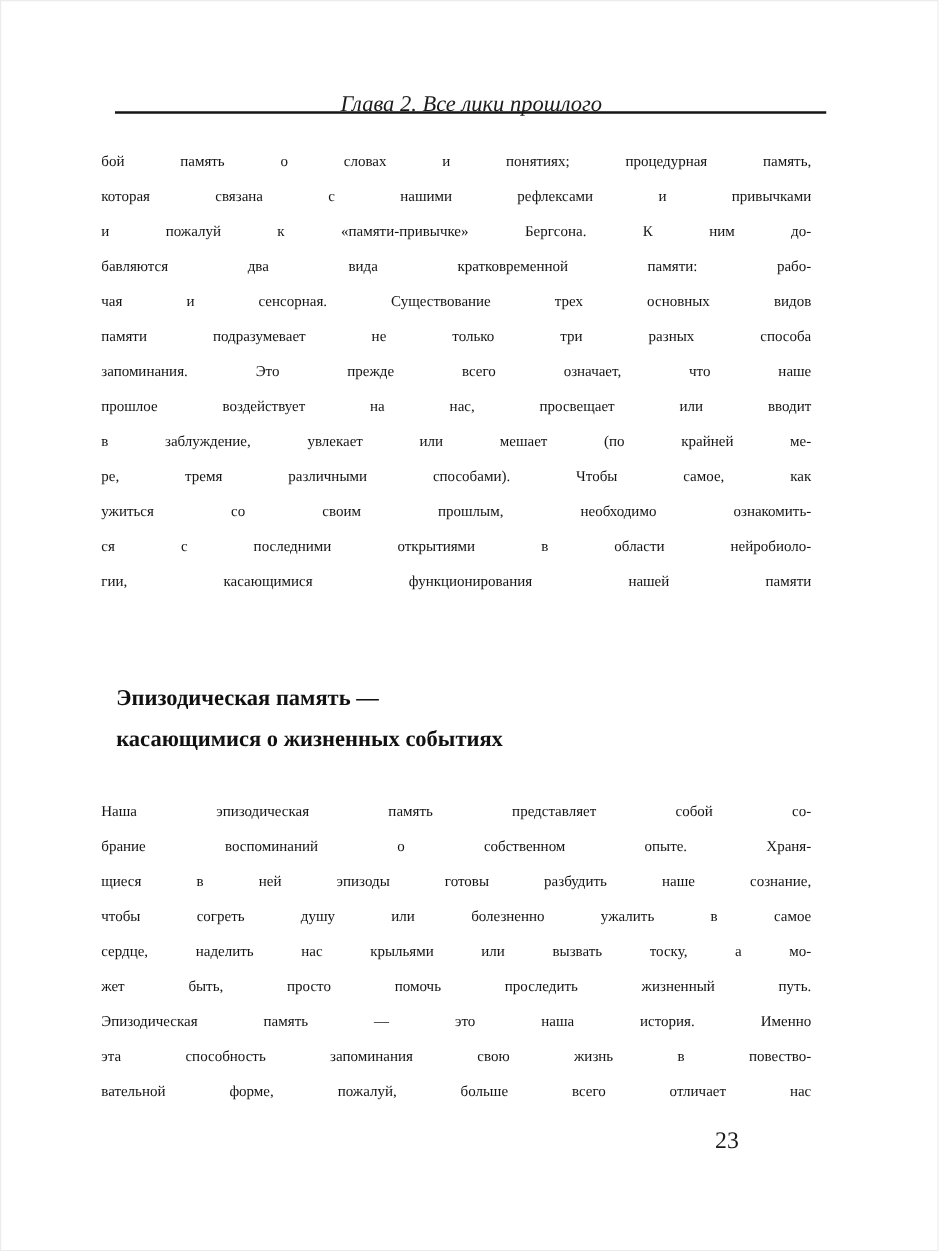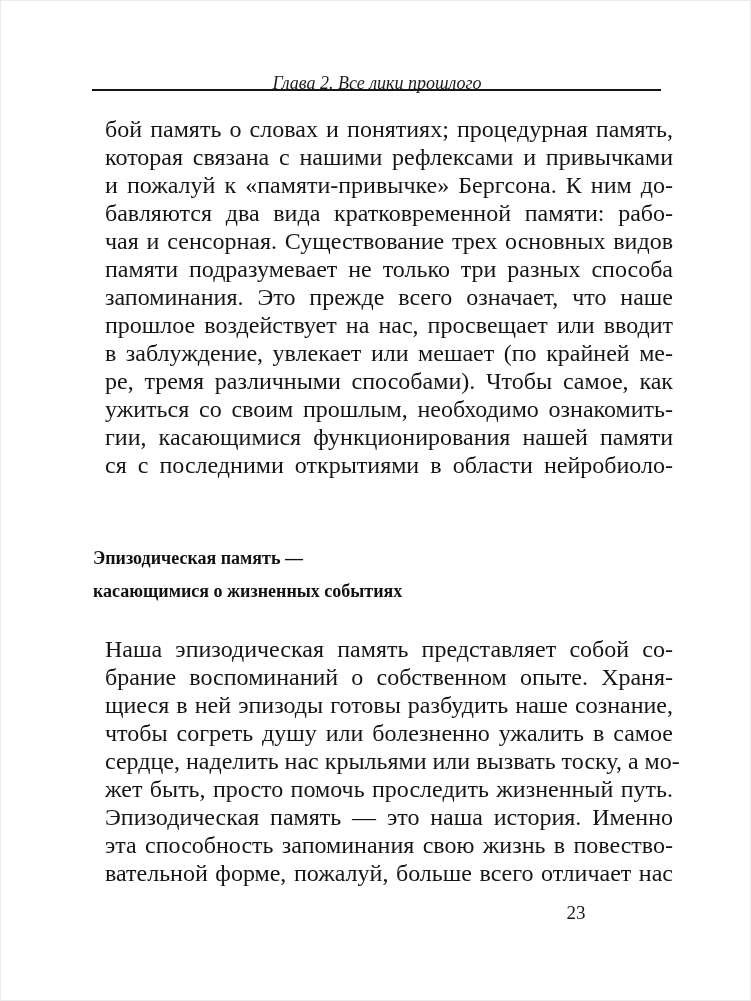--- a/index.html
+++ b/index.html
@@ -33,23 +33,23 @@
   .header-rule {
     position: absolute;
     left: 91px;
     top: 88px;
     width: 569px;
     height: 2px;
     background: #161616;
   }
   .para {
     position: absolute;
-    left: 104px;
+    left: 80px;
     width: 568px;
-    font-size: 24px;
+    font-size: 12px;
     line-height: 28px;
   }
   .para .line {
     text-align: justify;
     text-align-last: justify;
     white-space: nowrap;
   }
   .para .line.no-justify {
     text-align-last: left;
   }
@@ -66,21 +66,21 @@
     color: #111111;
   }
   .section-heading .line {
     text-align: left;
   }
   .page-number {
     position: absolute;
     left: 560px;
     top: 901px;
     width: 30px;
-    text-align: center;
+    text-align: right;
     font-size: 19px;
     color: #1a1a1a;
   }
 </style>
 </head>
 <body>
 
 <div class="page">
 
   <div class="chapter-header">Глава 2. Все лики прошлого</div>
@@ -92,22 +92,22 @@
       <div class="line">которая связана с нашими рефлексами и привычками</div>
       <div class="line">и пожалуй к «памяти-привычке» Бергсона. К ним до-</div>
       <div class="line">бавляются два вида кратковременной памяти: рабо-</div>
       <div class="line">чая и сенсорная. Существование трех основных видов</div>
       <div class="line">памяти подразумевает не только три разных способа</div>
       <div class="line">запоминания. Это прежде всего означает, что наше</div>
       <div class="line">прошлое воздействует на нас, просвещает или вводит</div>
       <div class="line">в заблуждение, увлекает или мешает (по крайней ме-</div>
       <div class="line">ре, тремя различными способами). Чтобы самое, как</div>
       <div class="line">ужиться со своим прошлым, необходимо ознакомить-</div>
+      <div class="line">ся с последними открытиями в области нейробиоло-</div>
       <div class="line">гии, касающимися функционирования нашей памяти</div>
-      <div class="line">ся с последними открытиями в области нейробиоло-</div>
     </div>
 
   <div class="section-heading">
       <div class="line">Эпизодическая память —</div>
       <div class="line">касающимися о жизненных событиях</div>
     </div>
 
   <div class="para para2">
       <div class="line">Наша эпизодическая память представляет собой со-</div>
       <div class="line">брание воспоминаний о собственном опыте. Храня-</div>

